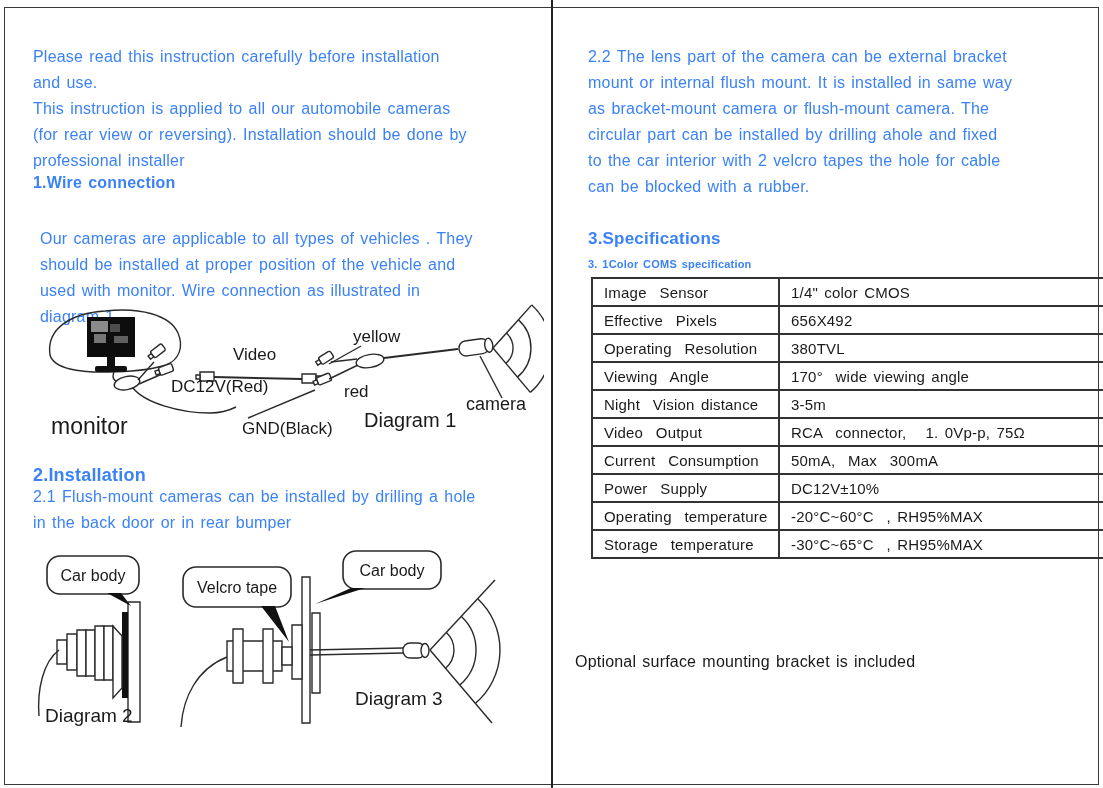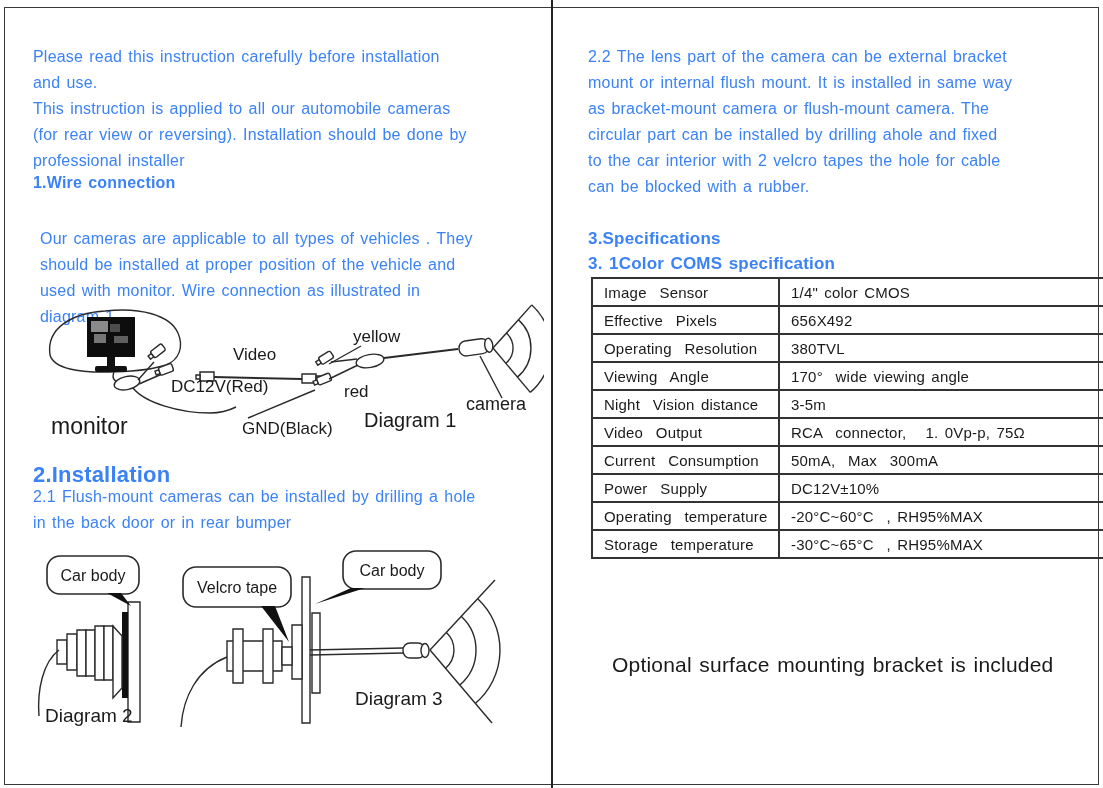--- a/index.html
+++ b/index.html
@@ -27,21 +27,21 @@
   .textblock {
     position: absolute;
     white-space: pre-line;
     font-size: 16px;
     line-height: 26px;
     letter-spacing: 0.2px;
     word-spacing: 1.5px;
     color: #3b82f6;
   }
   .heading { font-weight: bold; }
-  .heading-sm { font-weight: bold; font-size: 17px; }
+  .heading-sm { font-weight: bold; font-size: 11px; }
   .spec-table {
     position: absolute;
     left: 591px; top: 277px;
     width: 555px;
     border-collapse: collapse;
     table-layout: fixed;
     border-radius: 25px;
   }
   .spec-table td {
     border: 2px solid #333;
@@ -49,22 +49,22 @@
     height: 28px;
     padding: 0 11px;
     white-space: pre;
     color: #1a1a1a;
     letter-spacing: 0.2px;
     word-spacing: 2px;
   }
   .spec-table td.label-cell { width: 187px; }
   .footer-note {
     position: absolute;
-    left: 612px; top: 653px;
-    font-size: 21px;
+    left: 575px; top: 653px;
+    font-size: 16px;
     letter-spacing: 0.2px;
     word-spacing: 1.5px;
   }
   .diagram-svg { position: absolute; }
   .diagram-svg * { vector-effect: non-scaling-stroke; }
   svg text {
     font-family: "Liberation Sans", sans-serif;
     fill: #1a1a1a;
   }
   .ln { stroke: #2a2a2a; fill: none; stroke-width: 1.4; }
@@ -155,21 +155,21 @@
     <text x="21" y="134" font-size="23">monitor</text>
     <text x="203" y="60" font-size="17">Video</text>
     <text x="323" y="42" font-size="17">yellow</text>
     <text x="314" y="97" font-size="17">red</text>
     <text x="141" y="92" font-size="17">DC12V(Red)</text>
     <text x="212" y="134" font-size="17">GND(Black)</text>
     <text x="436" y="110" font-size="18">camera</text>
     <text x="334" y="127" font-size="20">Diagram 1</text>
   </svg>
 
-  <div class="textblock heading" style="left:33px; top:462px; font-size:22px;">2.Installation</div>
+  <div class="textblock heading" style="left:33px; top:462px; font-size:18px;">2.Installation</div>
 
   <div class="textblock" style="left:33px; top:484px;">2.1 Flush-mount cameras can be installed by drilling a hole
 in the back door or in rear bumper</div>
 
   <svg class="diagram-svg" style="left:35px; top:550px;" width="155" height="195" viewBox="0 0 155 195">
     <g>
       <rect class="shape" x="93" y="52" width="12" height="120"></rect>
       <rect class="dark" x="87" y="62" width="6" height="86"></rect>
     </g>
     <g>

